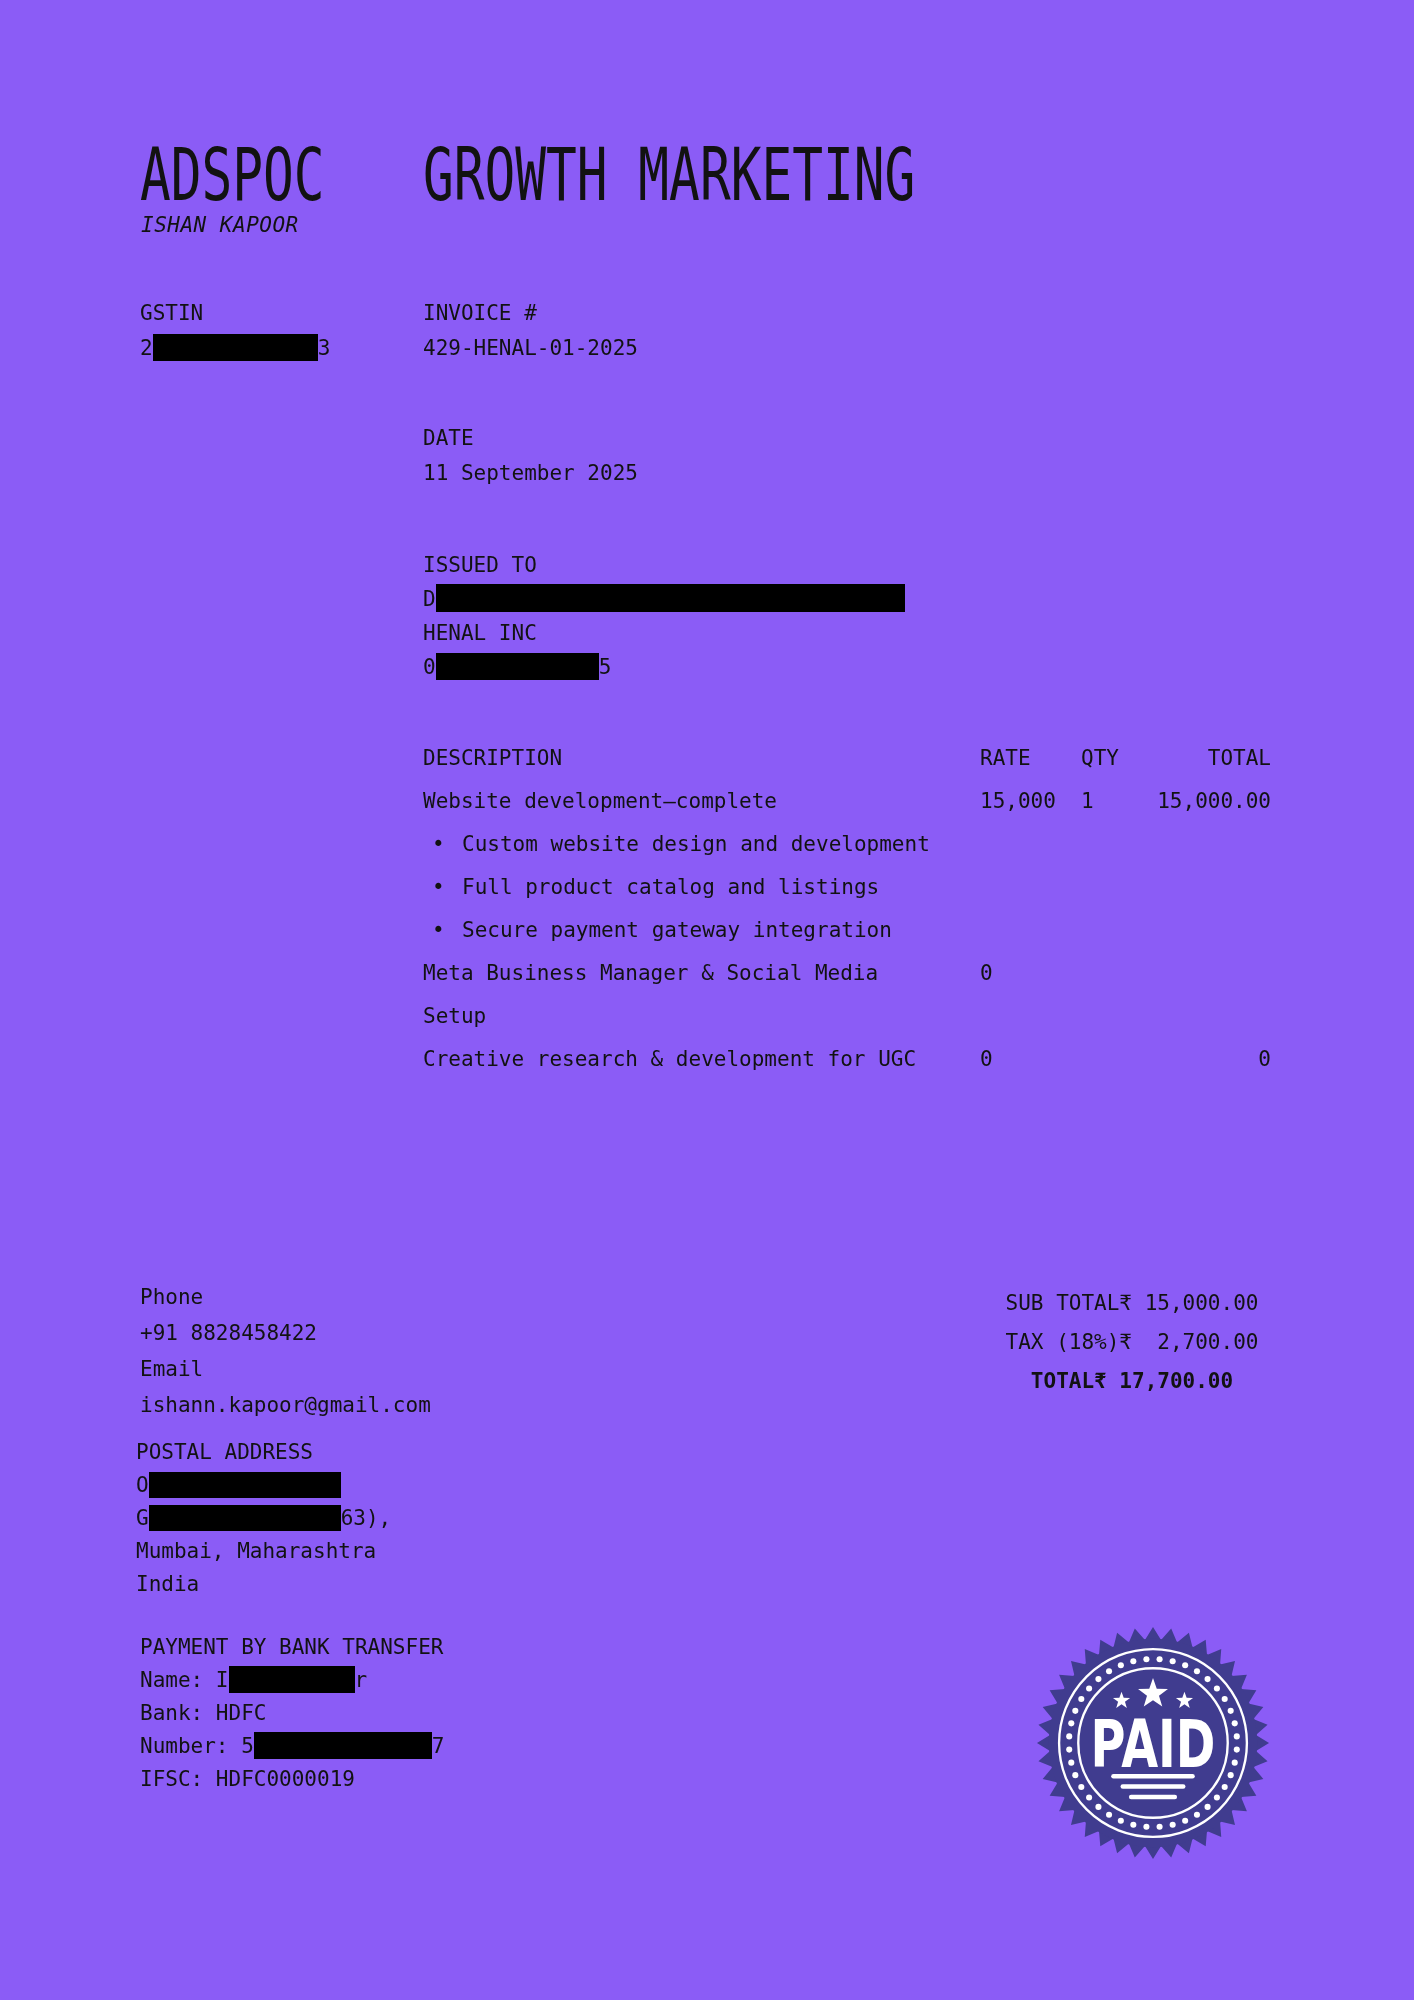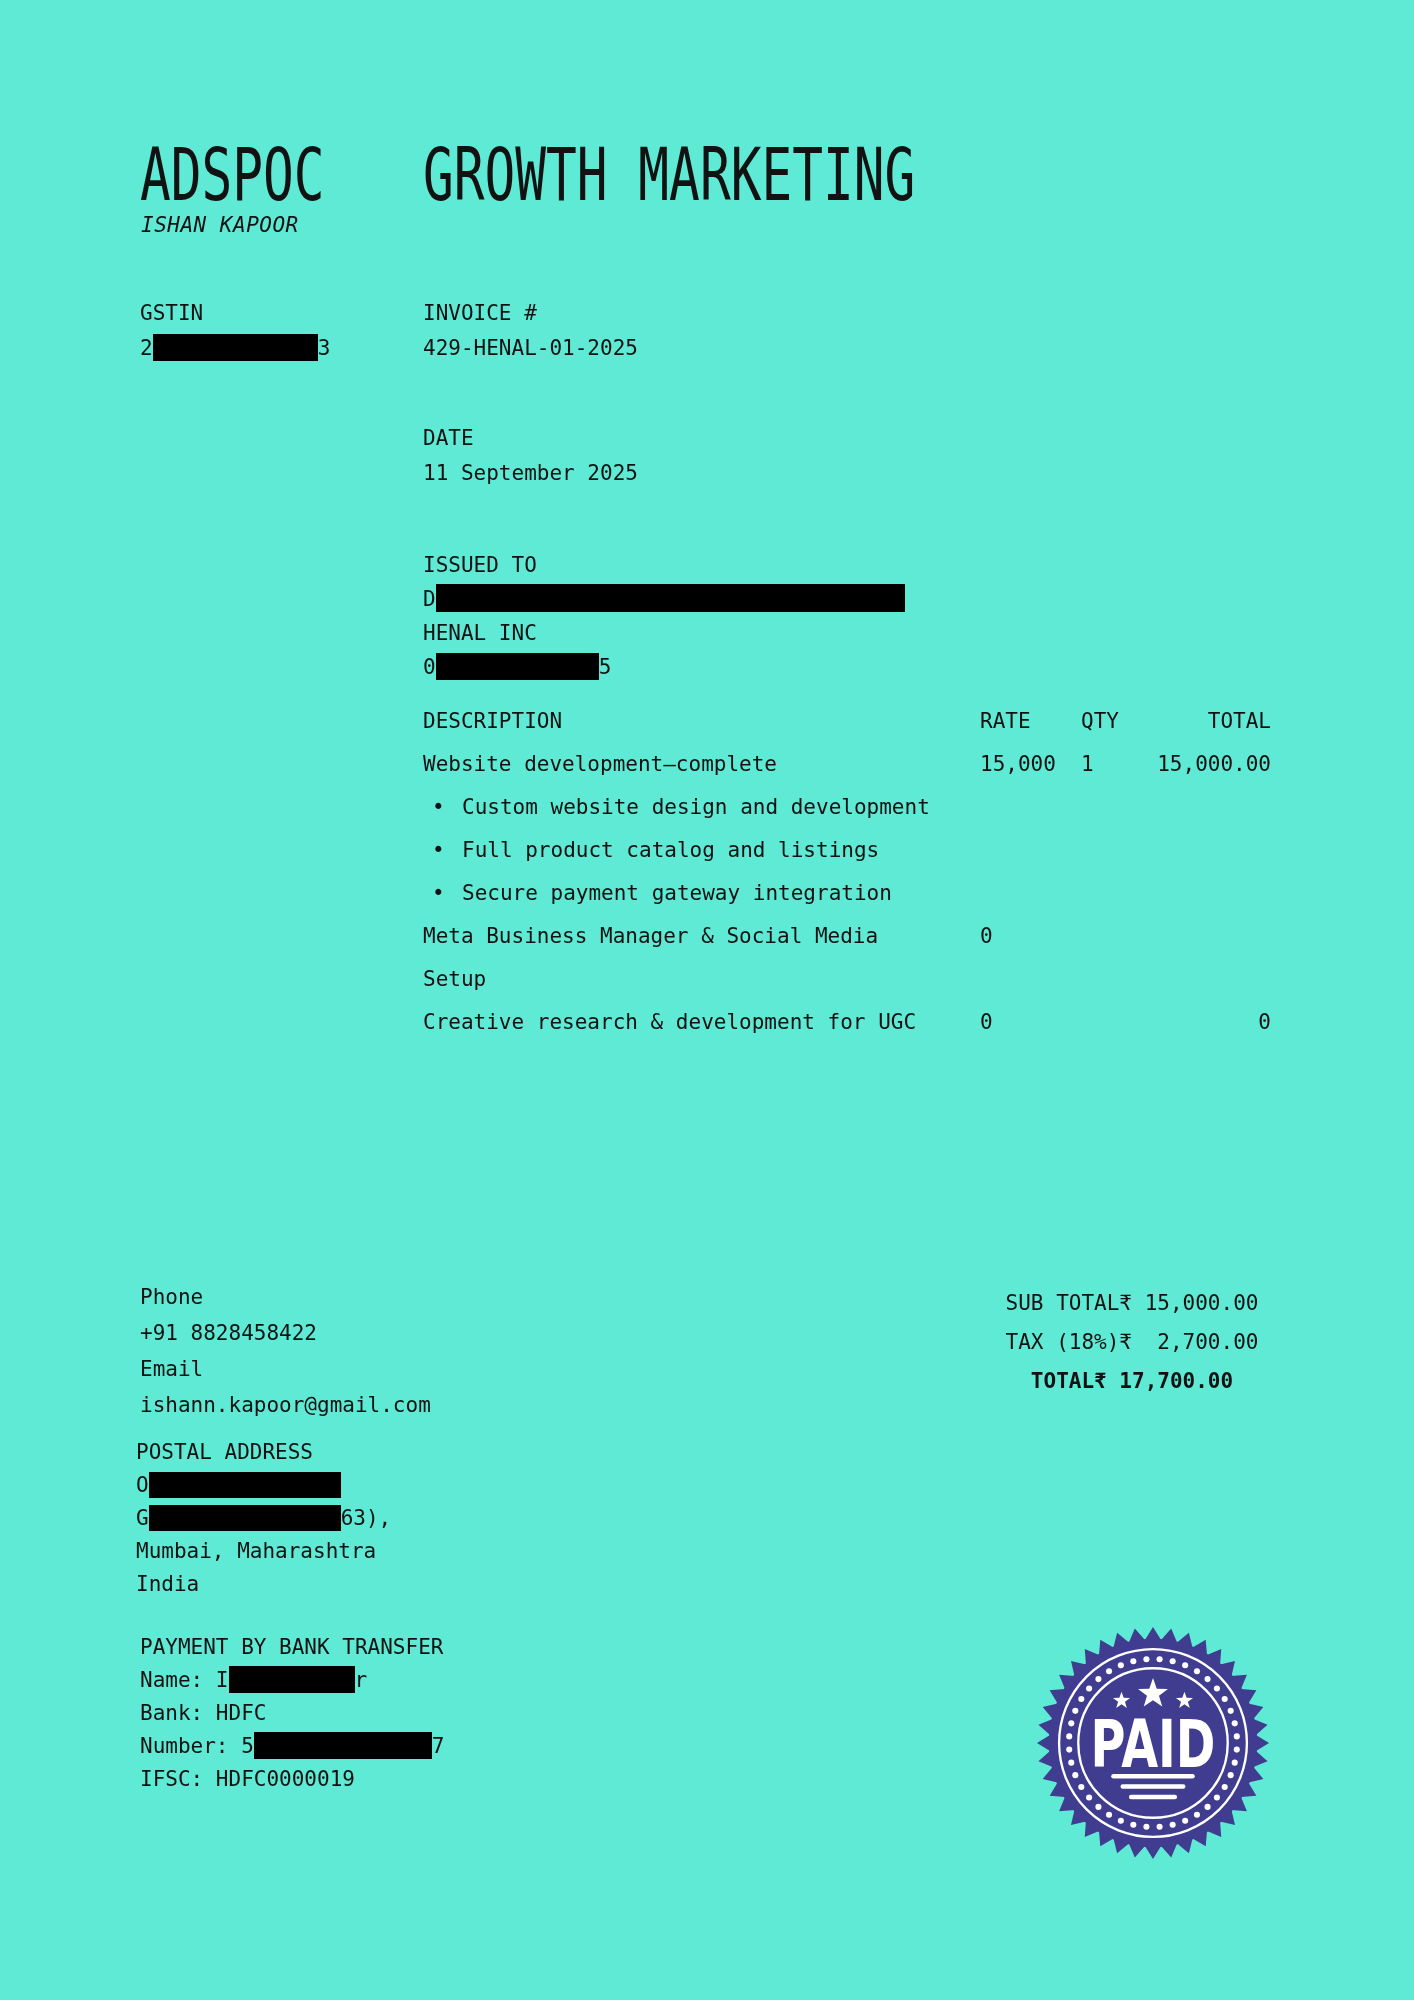--- a/index.html
+++ b/index.html
@@ -1,17 +1,17 @@
 <!DOCTYPE html>
 <html><head>
 <meta charset="utf-8">
 <style>
   html,body{margin:0;padding:0;background:#fff;}
   .page{
-    position:relative;width:1414px;height:2000px;background:#5eead4;
+    position:relative;width:1414px;height:2000px;background:#8b5cf6;
     font-family:"DejaVu Sans Mono",monospace;font-size:21px;color:#121212;
     overflow:hidden;
   }
   .abs{position:absolute;}
   .brand-name{
     font-size:73px;line-height:73px;white-space:nowrap;
     transform:scaleX(.70);transform-origin:0 0;font-weight:normal;
   }
   .owner{line-height:26px;letter-spacing:.5px;white-space:nowrap;font-style:italic;}
   .block{line-height:35px;white-space:nowrap;}
@@ -61,21 +61,21 @@
     <div>11 September 2025</div>
   </div>
 
   <div class="abs block-34" style="left:423px;top:548px">
     <div>ISSUED TO</div>
     <div><span>D</span><span class="redact" style="width:469px;height:28px"></span></div>
     <div>HENAL INC</div>
     <div><span>0</span><span class="redact" style="width:163px;height:27px"></span><span>5</span></div>
   </div>
 
-  <div class="abs items" style="left:423px;top:700px">
+  <div class="abs items" style="left:423px;top:737px">
     <div class="trow">
       <span>DESCRIPTION</span>
       <span class="col-rate">RATE</span>
       <span class="col-qty">QTY</span>
       <span class="col-total">TOTAL</span>
     </div>
     <div class="trow">
       <div class="desc">Website development—complete</div>
       <span class="col-rate">15,000</span>
       <span class="col-qty">1</span>

